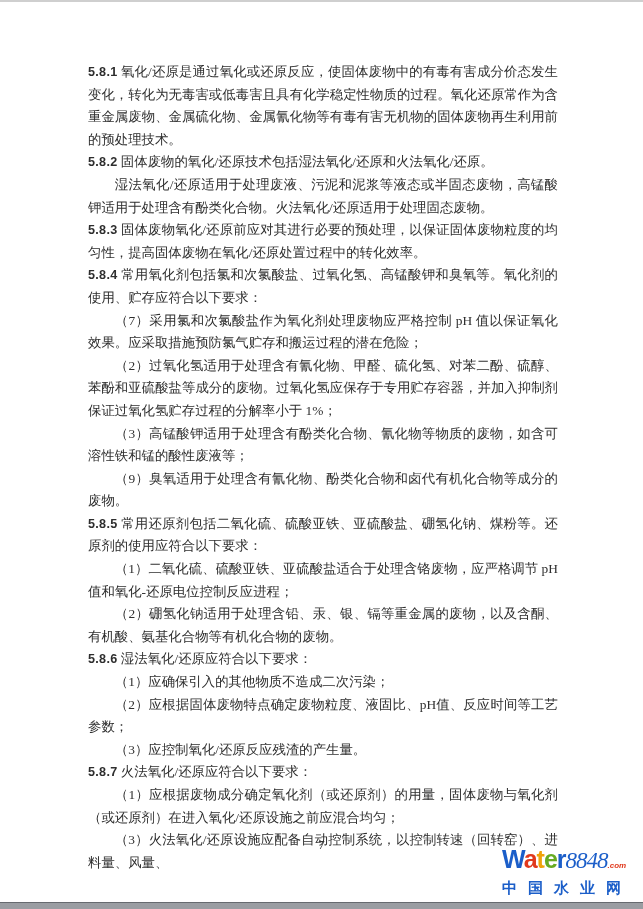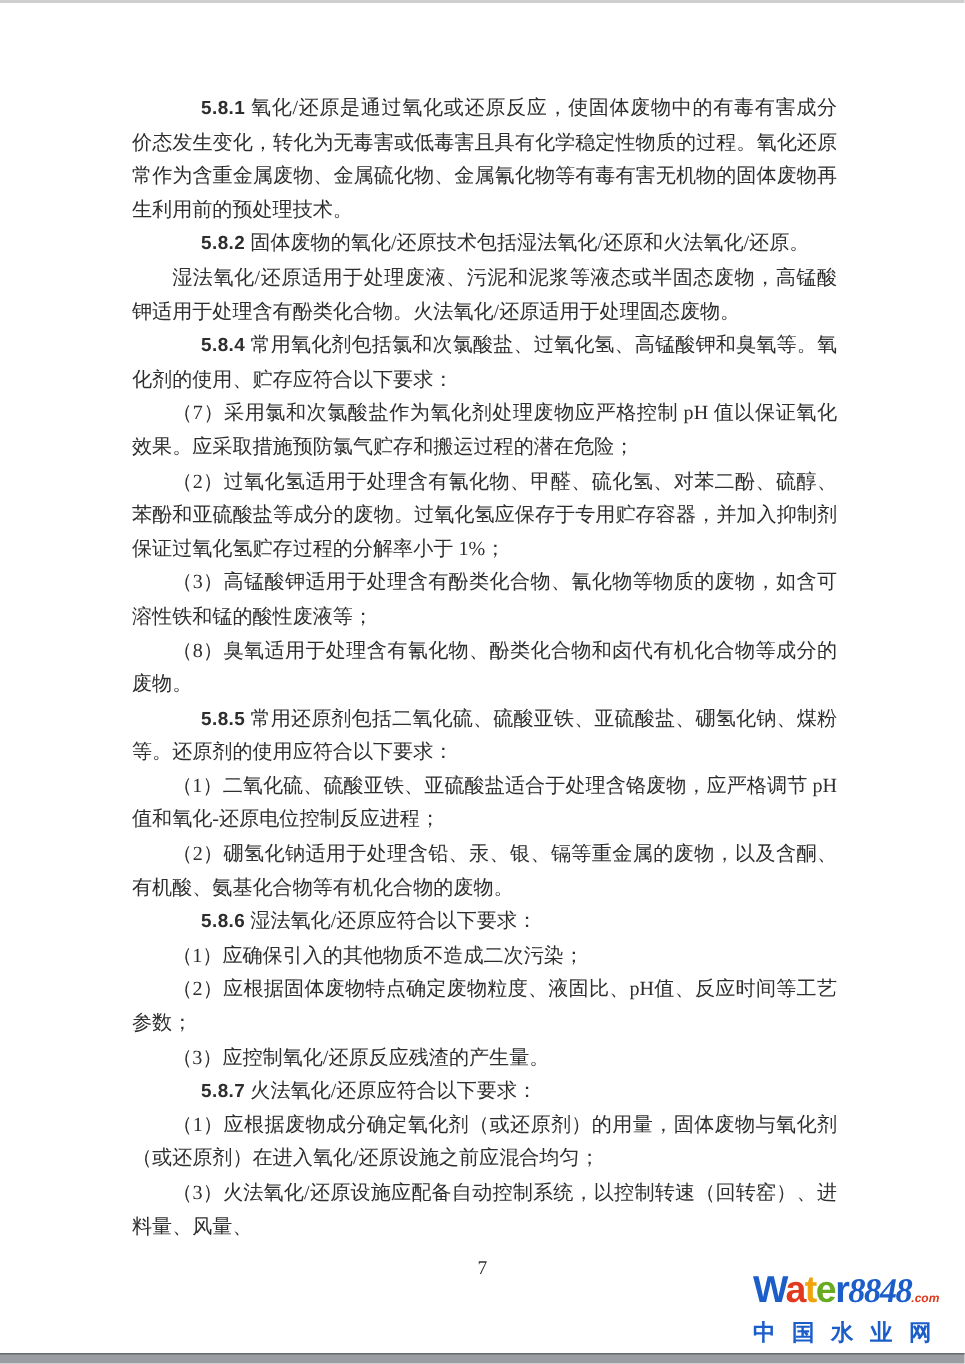--- a/index.html
+++ b/index.html
@@ -8,34 +8,34 @@
     font-family:"Liberation Serif","DejaVu Serif",serif;
   }
   .page{position:absolute;inset:0;background:#ffffff;}
   .top-rule{position:absolute;top:0;left:0;width:643px;height:2px;background:#cfcfcf;}
   .content{
     position:absolute;left:88px;top:61px;width:470px;
     font-size:13.4px;line-height:22.6px;color:#2e2e2e;
   }
   .para{text-align:justify;text-justify:inter-ideograph;}
   .para.indent{text-indent:2em;}
-  .para .num{font-weight:bold;font-family:"Liberation Sans","DejaVu Sans",sans-serif;font-size:12.6px;letter-spacing:.3px;margin-left:46px;}
+  .para .num{font-weight:bold;font-family:"Liberation Sans","DejaVu Sans",sans-serif;font-size:12.6px;letter-spacing:.3px;}
   .page-number{
     position:absolute;top:837px;left:0;width:643px;text-align:center;
     font-size:13px;color:#333333;
   }
   .logo{position:absolute;right:5px;bottom:11px;width:136px;text-align:left;}
   .logo-line1{white-space:nowrap;line-height:26px;}
   .logo-line1 .letters span{
     font-family:"Liberation Sans","DejaVu Sans",sans-serif;
     font-weight:bold;font-size:25px;letter-spacing:-1px;
   }
   .logo-line1 .digits{
     font-family:"Liberation Serif","DejaVu Serif",serif;
-    font-style:italic;font-weight:bold;font-size:23px;color:#1b5ec9;letter-spacing:-1px;
+    font-style:italic;font-weight:normal;font-size:23px;color:#1b5ec9;letter-spacing:-1px;
   }
   .logo-line1 .tld{
     font-family:"Liberation Sans","DejaVu Sans",sans-serif;
     font-size:8px;font-weight:bold;color:#e0391d;vertical-align:baseline;font-style:italic;
   }
   .logo-sub{
     margin-top:0;font-family:Liberation Serif, serif;
     font-weight:bold;font-size:15px;color:#1b5ec9;letter-spacing:11px;white-space:nowrap;
   }
   .bottom-bar{
@@ -46,25 +46,26 @@
 </head>
 <body>
 
 <div class="page">
   <div class="top-rule"></div>
 
   <div class="content" id="paragraphs">
       <div class="para"><b class="num">5.8.1</b> 氧化/还原是通过氧化或还原反应，使固体废物中的有毒有害成分价态发生变化，转化为无毒害或低毒害且具有化学稳定性物质的过程。氧化还原常作为含重金属废物、金属硫化物、金属氰化物等有毒有害无机物的固体废物再生利用前的预处理技术。</div>
       <div class="para"><b class="num">5.8.2</b> 固体废物的氧化/还原技术包括湿法氧化/还原和火法氧化/还原。</div>
       <div class="para indent">湿法氧化/还原适用于处理废液、污泥和泥浆等液态或半固态废物，高锰酸钾适用于处理含有酚类化合物。火法氧化/还原适用于处理固态废物。</div>
+      <div class="para"><b class="num">5.8.3</b> 固体废物氧化/还原前应对其进行必要的预处理，以保证固体废物粒度的均匀性，提高固体废物在氧化/还原处置过程中的转化效率。</div>
       <div class="para"><b class="num">5.8.4</b> 常用氧化剂包括氯和次氯酸盐、过氧化氢、高锰酸钾和臭氧等。氧化剂的使用、贮存应符合以下要求：</div>
       <div class="para indent">（7）采用氯和次氯酸盐作为氧化剂处理废物应严格控制 pH 值以保证氧化效果。应采取措施预防氯气贮存和搬运过程的潜在危险；</div>
       <div class="para indent">（2）过氧化氢适用于处理含有氰化物、甲醛、硫化氢、对苯二酚、硫醇、苯酚和亚硫酸盐等成分的废物。过氧化氢应保存于专用贮存容器，并加入抑制剂保证过氧化氢贮存过程的分解率小于 1%；</div>
       <div class="para indent">（3）高锰酸钾适用于处理含有酚类化合物、氰化物等物质的废物，如含可溶性铁和锰的酸性废液等；</div>
-      <div class="para indent">（8）臭氧适用于处理含有氰化物、酚类化合物和卤代有机化合物等成分的废物。</div>
+      <div class="para indent">（9）臭氧适用于处理含有氰化物、酚类化合物和卤代有机化合物等成分的废物。</div>
       <div class="para"><b class="num">5.8.5</b> 常用还原剂包括二氧化硫、硫酸亚铁、亚硫酸盐、硼氢化钠、煤粉等。还原剂的使用应符合以下要求：</div>
       <div class="para indent">（1）二氧化硫、硫酸亚铁、亚硫酸盐适合于处理含铬废物，应严格调节 pH 值和氧化-还原电位控制反应进程；</div>
       <div class="para indent">（2）硼氢化钠适用于处理含铅、汞、银、镉等重金属的废物，以及含酮、有机酸、氨基化合物等有机化合物的废物。</div>
       <div class="para"><b class="num">5.8.6</b> 湿法氧化/还原应符合以下要求：</div>
       <div class="para indent">（1）应确保引入的其他物质不造成二次污染；</div>
       <div class="para indent">（2）应根据固体废物特点确定废物粒度、液固比、pH值、反应时间等工艺参数；</div>
       <div class="para indent">（3）应控制氧化/还原反应残渣的产生量。</div>
       <div class="para"><b class="num">5.8.7</b> 火法氧化/还原应符合以下要求：</div>
       <div class="para indent">（1）应根据废物成分确定氧化剂（或还原剂）的用量，固体废物与氧化剂（或还原剂）在进入氧化/还原设施之前应混合均匀；</div>
       <div class="para indent">（3）火法氧化/还原设施应配备自动控制系统，以控制转速（回转窑）、进料量、风量、</div>

